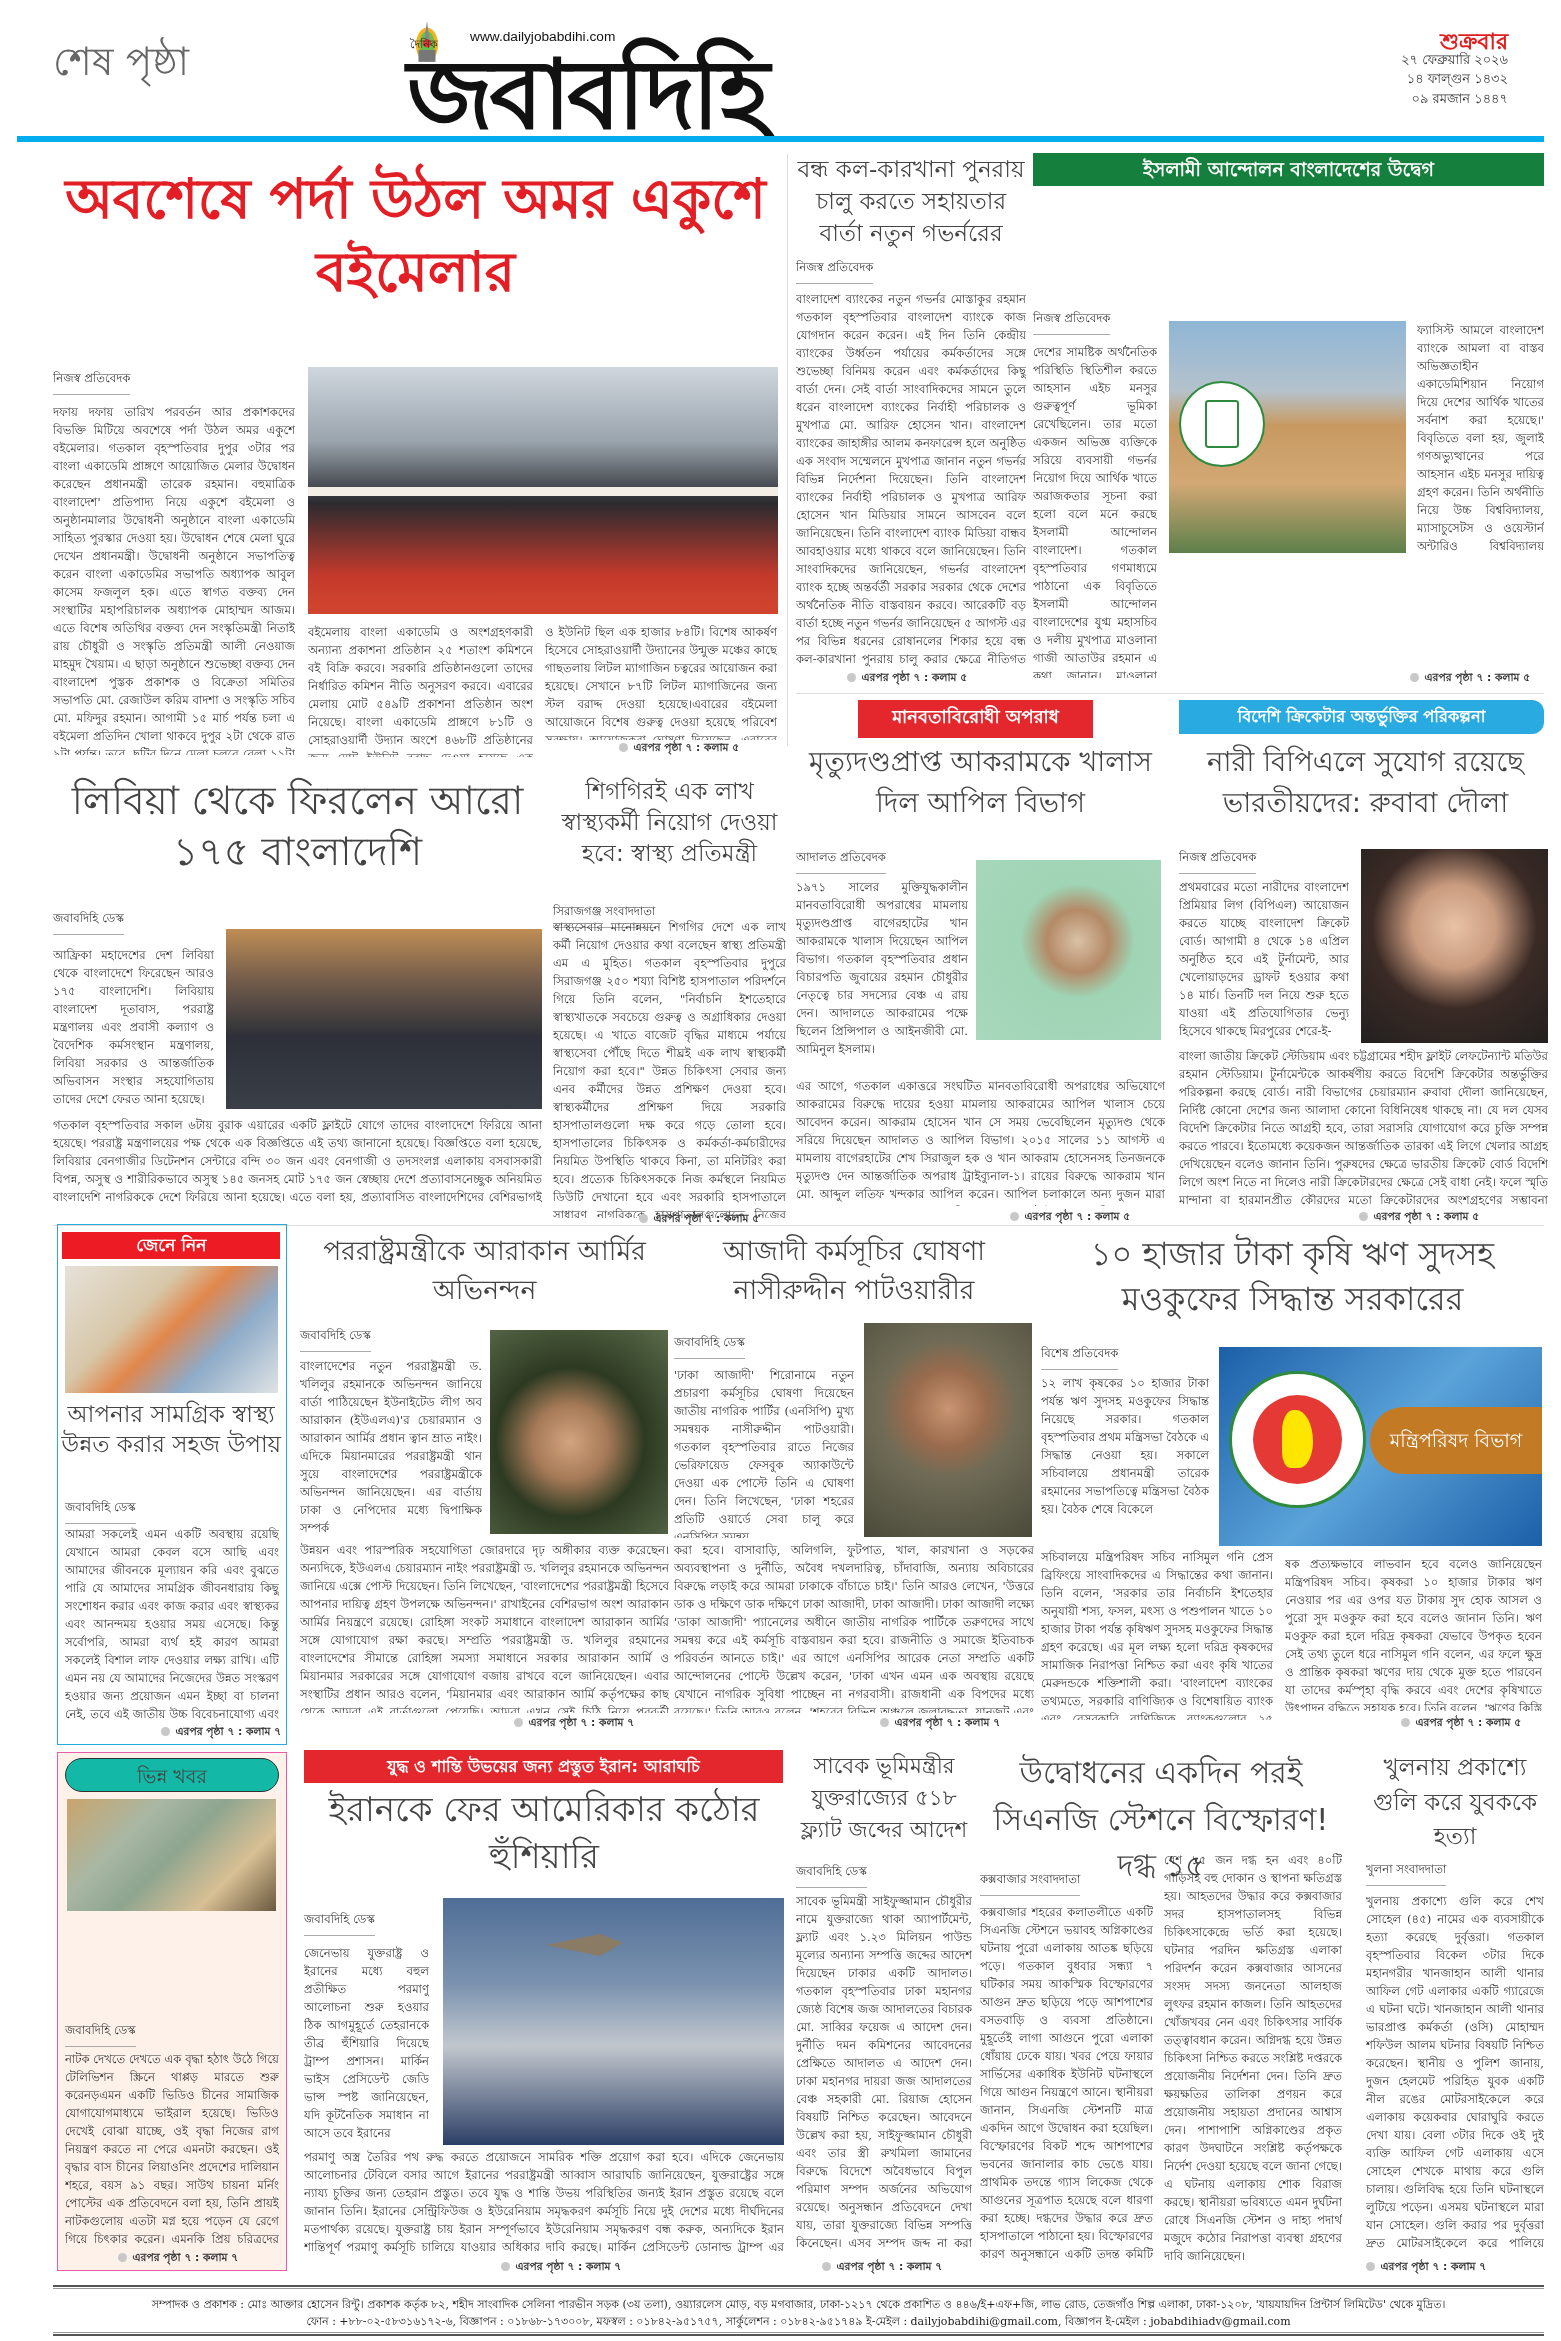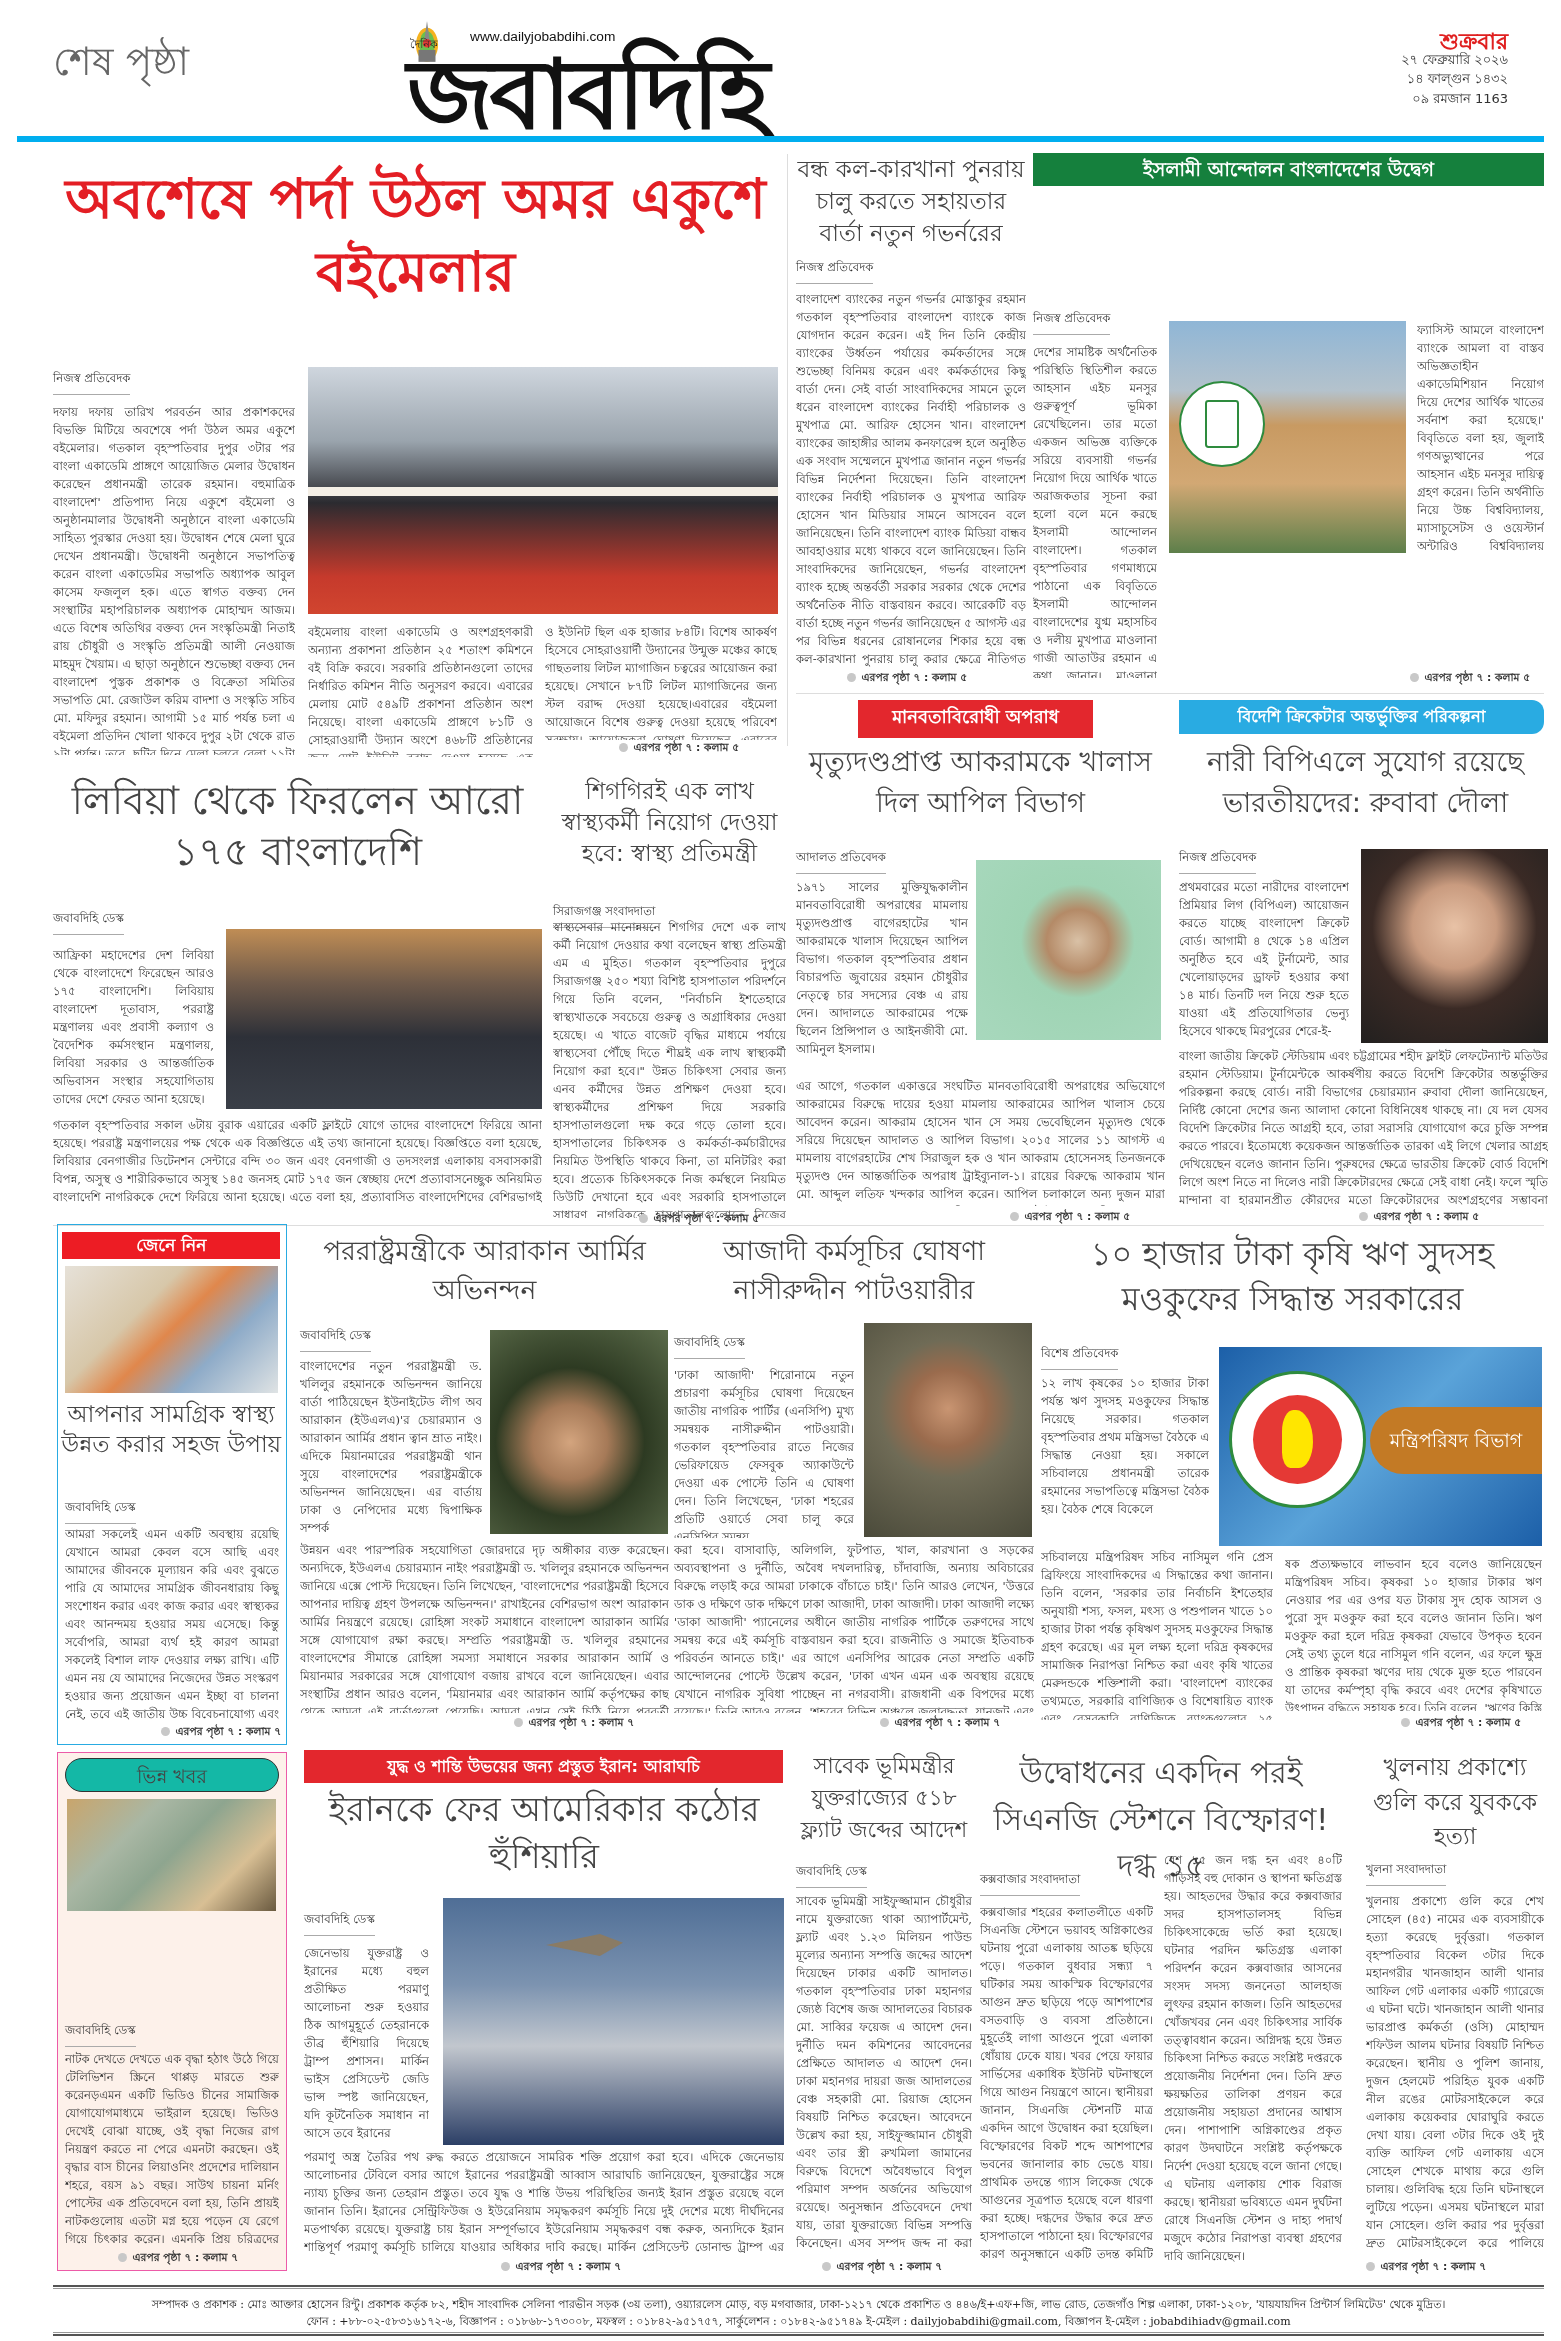--- a/index.html
+++ b/index.html
@@ -37,21 +37,21 @@
     <circle cx="20" cy="28" r="5" fill="#e53935"></circle>
   </svg>
 </div>
 <div class="abs mast-dainik" style="left:410px;top:36px;">দৈনিক</div>
 <div class="abs mast-url" style="left:470px;top:29px;">www.dailyjobabdihi.com</div>
 <div class="abs mast-logo" style="left:407px;top:47px;">জবাবদিহি</div>
 
 <div class="abs mast-day" style="right:53px;top:24px;">শুক্রবার</div>
 <div class="abs mast-date" style="right:53px;top:50px;">২৭ ফেব্রুয়ারি ২০২৬</div>
 <div class="abs mast-date" style="right:53px;top:69px;">১৪ ফাল্গুন ১৪৩২</div>
-<div class="abs mast-date" style="right:53px;top:89px;">০৯ রমজান 1163</div>
+<div class="abs mast-date" style="right:53px;top:89px;">০৯ রমজান ১৪৪৭</div>
 
 <div class="abs" style="left:17px;top:136px;width:1527px;height:6px;background:#00aeef;"></div>
 
 <div class="abs" style="left:53px;top:163px;width:725px;height:592px;">
   <div class="hl" style="position:absolute;left:0;top:0;width:725px;font-size:55px;color:#e31e24;font-weight:bold;line-height:1.32;">অবশেষে পর্দা উঠল অমর একুশে বইমেলার</div>
   <div style="position:absolute;left:0;top:206px;"><span class="byline">নিজস্ব প্রতিবেদক</span></div>
   <div class="body-text" style="position:absolute;left:0;top:240px;width:242px;height:352px;">দফায় দফায় তারিখ পরবর্তন আর প্রকাশকদের বিভক্তি মিটিয়ে অবশেষে পর্দা উঠল অমর একুশে বইমেলার। গতকাল বৃহস্পতিবার দুপুর ৩টার পর বাংলা একাডেমি প্রাঙ্গণে আয়োজিত মেলার উদ্বোধন করেছেন প্রধানমন্ত্রী তারেক রহমান। বহুমাত্রিক বাংলাদেশ' প্রতিপাদ্য নিয়ে একুশে বইমেলা ও অনুষ্ঠানমালার উদ্বোধনী অনুষ্ঠানে বাংলা একাডেমি সাহিত্য পুরস্কার দেওয়া হয়। উদ্বোধন শেষে মেলা ঘুরে দেখেন প্রধানমন্ত্রী। উদ্বোধনী অনুষ্ঠানে সভাপতিত্ব করেন বাংলা একাডেমির সভাপতি অধ্যাপক আবুল কাসেম ফজলুল হক। এতে স্বাগত বক্তব্য দেন সংস্থাটির মহাপরিচালক অধ্যাপক মোহাম্মদ আজম। এতে বিশেষ অতিথির বক্তব্য দেন সংস্কৃতিমন্ত্রী নিতাই রায় চৌধুরী ও সংস্কৃতি প্রতিমন্ত্রী আলী নেওয়াজ মাহমুদ খৈয়াম। এ ছাড়া অনুষ্ঠানে শুভেচ্ছা বক্তব্য দেন বাংলাদেশ পুস্তক প্রকাশক ও বিক্রেতা সমিতির সভাপতি মো. রেজাউল করিম বাদশা ও সংস্কৃতি সচিব মো. মফিদুর রহমান। আগামী ১৫ মার্চ পর্যন্ত চলা এ বইমেলা প্রতিদিন খোলা থাকবে দুপুর ২টা থেকে রাত ৯টা পর্যন্ত। তবে, ছুটির দিনে মেলা চলবে বেলা ১১টা থেকে রাত ৯টা পর্যন্ত। রাত সাড়ে ৮টার পর নতুন করে কেউ মেলা প্রাঙ্গণে প্রবেশ করতে পারবে না।</div>
   <div class="photo" style="position:absolute;left:255px;top:204px;width:470px;height:247px;background:linear-gradient(180deg,#cfd6de 0%,#9aa4ad 30%,#2b2b30 55%,#c63a2c 85%,#d1452f 100%);">
     <div style="position:absolute;left:0;right:0;top:120px;height:8.6px;background:#f4efe6;"></div>
   </div>

